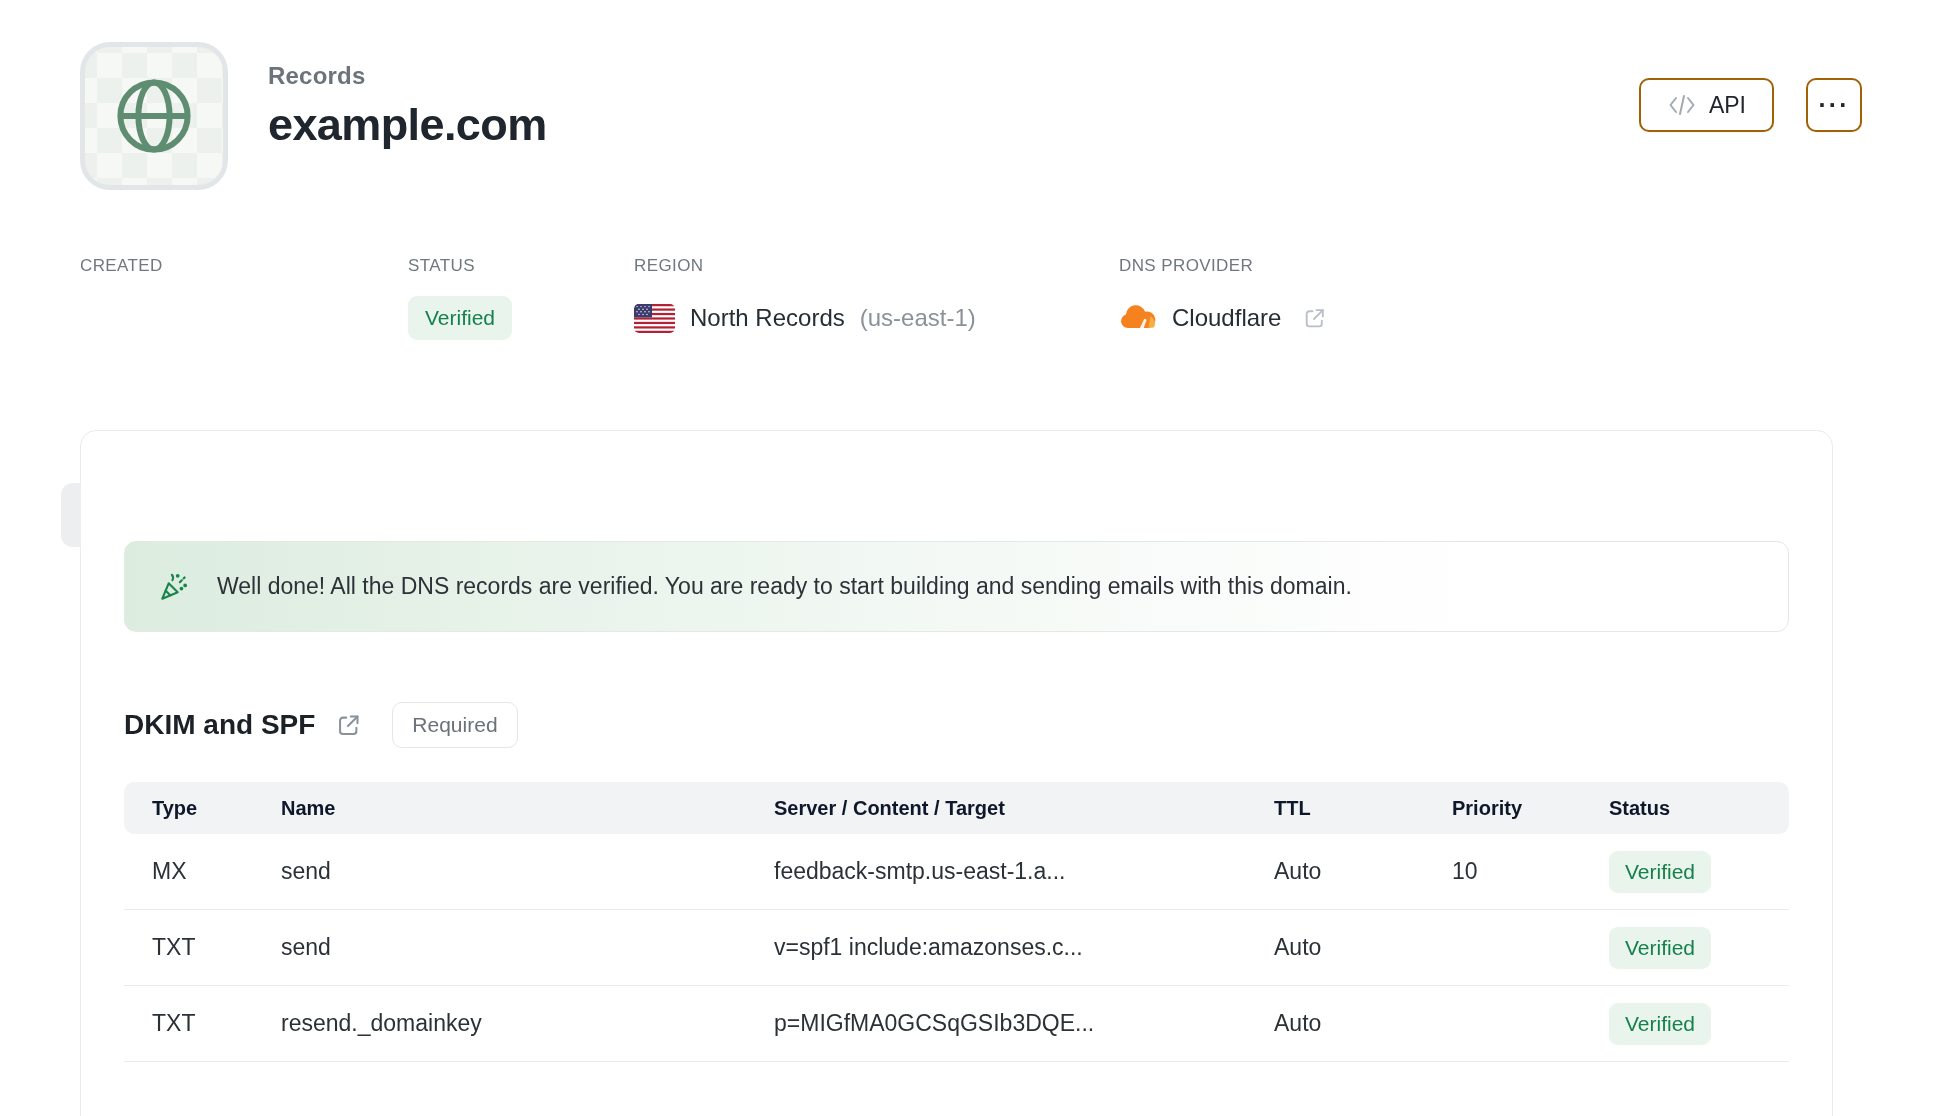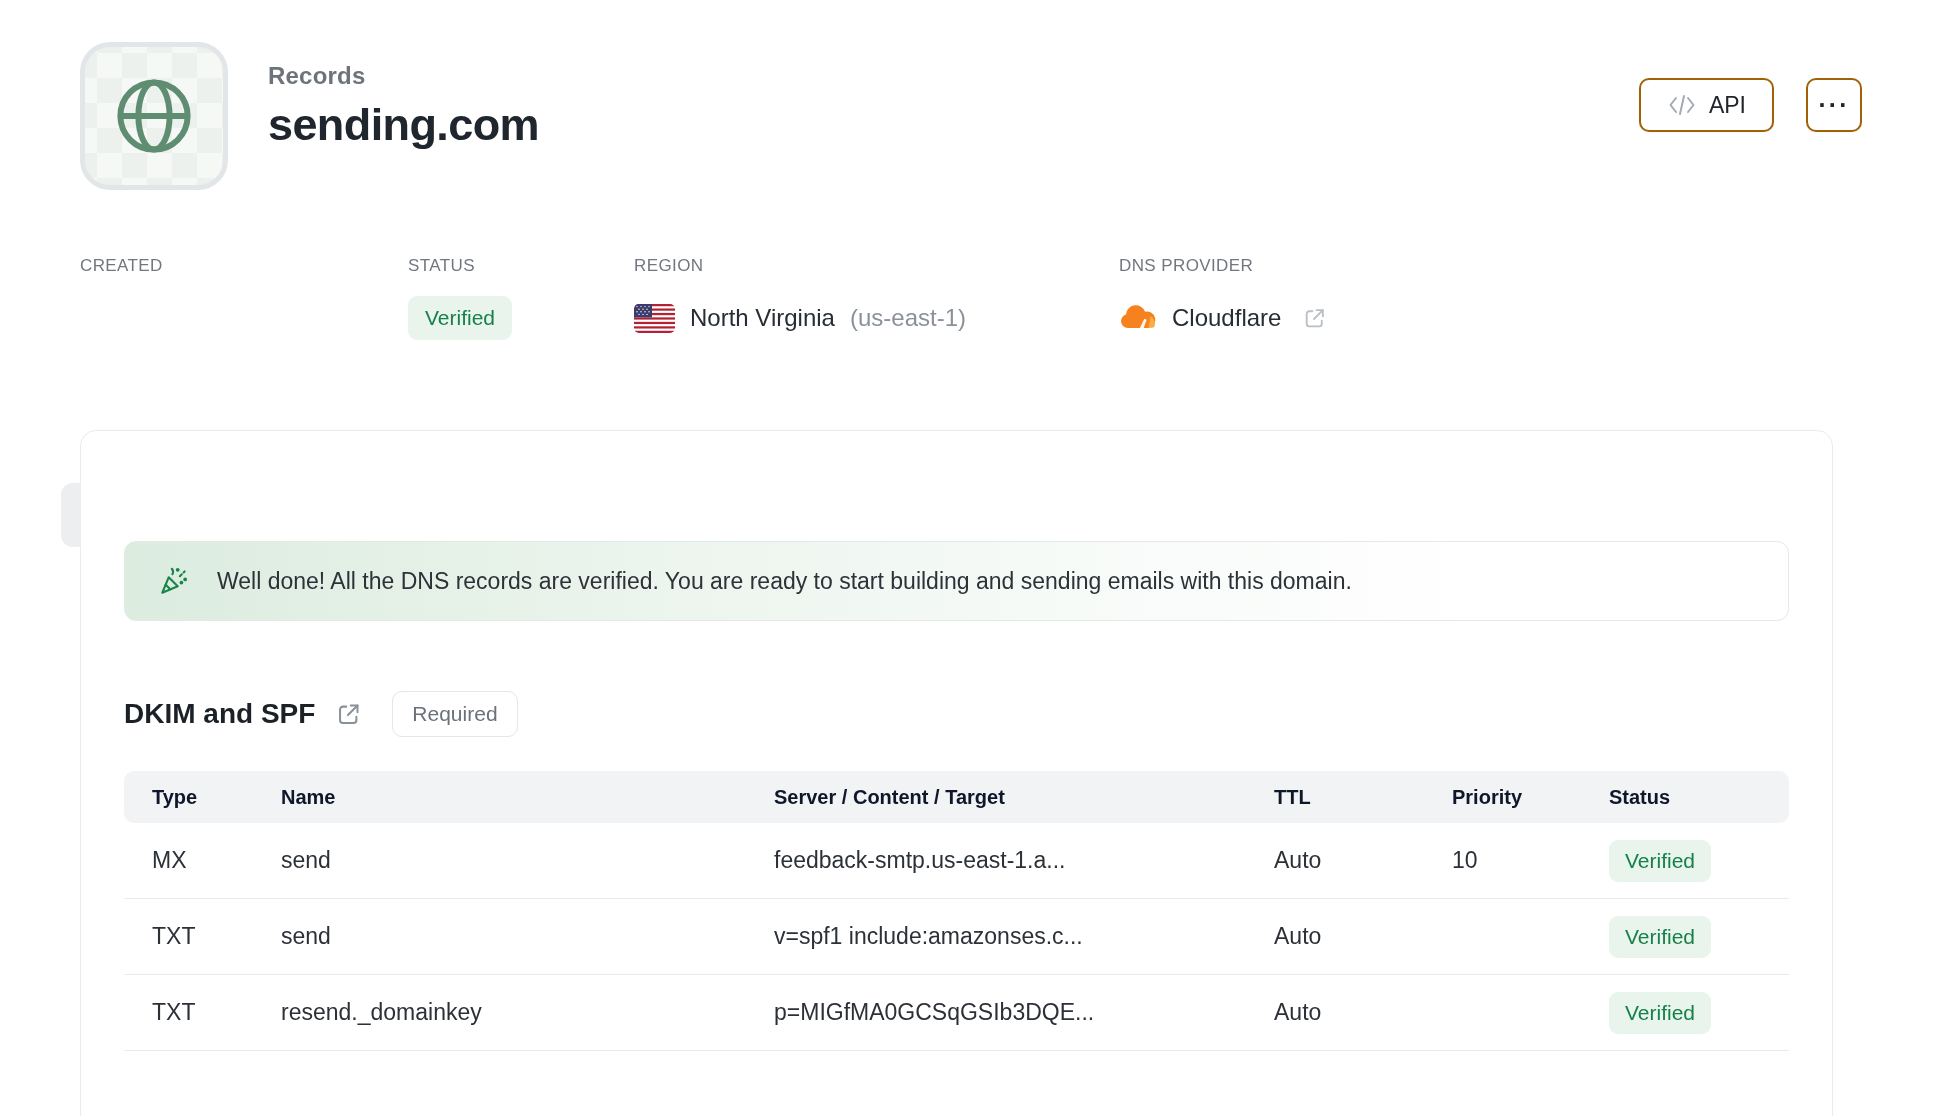--- a/index.html
+++ b/index.html
@@ -37,21 +37,21 @@
   .badge-green { display:inline-flex; align-items:center; height:44px; padding:0 17px;
     background:#e9f4ed; color:#16814a; border-radius:9px; font-size:21px; font-weight:500; }
 
   
   .card { position:relative; margin:90px 0 0 80px; width:1753px; min-height:660px;
     border:1px solid #e9ebee; border-radius:16px; padding:50px 43px 80px; background:#fff; }
   .side-tab { position:absolute; left:-20px; top:52px; width:20px; height:64px;
     background:#eceef0; border-radius:12px 0 0 12px; }
   .card h2 { font-size:31px; font-weight:700; color:#1c2127; letter-spacing:-.2px; }
 
-  .banner { margin-top:60px; height:80px; border:1px solid #e3e9e4; border-radius:12px;
+  .banner { margin-top:60px; height:91px; border:1px solid #e3e9e4; border-radius:12px;
     display:flex; align-items:center; gap:26px; padding:0 32px;
     background:linear-gradient(90deg,#dcecdf 0%,#e7f2e9 22%,#f6faf7 55%,#ffffff 82%); }
   .banner-text { font-size:23px; color:#2c3238; }
 
   .section-row { margin-top:70px; display:flex; align-items:center; gap:20px; }
   .section-row h3 { font-size:28px; font-weight:700; color:#1c2127; }
   .badge-outline { margin-left:10px; display:inline-flex; align-items:center; height:46px;
     padding:0 19px; border:1px solid #e3e6ea; border-radius:10px;
     font-size:21px; color:#6b7179; background:#fff; }
 
@@ -78,21 +78,21 @@
       <span class="icon">
         <svg width="96" height="96" viewBox="0 0 24 24" fill="none" stroke="#5f8d72" stroke-width="1.5">
           <circle cx="12" cy="12" r="8.4"></circle>
           <ellipse cx="12" cy="12" rx="3.9" ry="8.4"></ellipse>
           <line x1="3.6" y1="12" x2="20.4" y2="12"></line>
         </svg>
       </span>
     </div>
     <div class="titles">
       <div class="kicker">Records</div>
-      <div class="domain-title">sending.com</div>
+      <div class="domain-title">example.com</div>
     </div>
     <div class="header-actions">
       <button class="btn btn-api">
         <span class="icon">
           <svg width="30" height="26" viewBox="0 0 30 26" fill="none" stroke="#a3aab2" stroke-width="2" stroke-linecap="round" stroke-linejoin="round">
             <polyline points="9,6 3.5,13 9,20"></polyline>
             <polyline points="21,6 26.5,13 21,20"></polyline>
             <line x1="17" y1="4" x2="13" y2="22"></line>
           </svg>
         </span>
@@ -144,21 +144,21 @@
               <circle cx="3" cy="7.8" r="0.7"></circle>
                 <circle cx="7" cy="7.8" r="0.7"></circle>
                 <circle cx="11" cy="7.8" r="0.7"></circle>
                 <circle cx="15" cy="7.8" r="0.7"></circle>
               <circle cx="5" cy="10.4" r="0.7"></circle>
                 <circle cx="9" cy="10.4" r="0.7"></circle>
                 <circle cx="13" cy="10.4" r="0.7"></circle>
             </g>
           </svg>
         </span>
-        <span>North Virginia</span>
+        <span>North Records</span>
         <span class="region-code">(us-east-1)</span>
       </div>
     </div>
 
     <div class="meta-col-4">
       <div class="meta-label">DNS PROVIDER</div>
       <div class="meta-value">
         <span class="icon">
           <svg width="38" height="27" viewBox="0 0 40 28">
             <path fill="#f6821f" d="M31.5 24H9.2a7.2 7.2 0 0 1-1.9-14.1A10.4 10.4 0 0 1 27.5 7a8.7 8.7 0 0 1 4 17Z"></path>

